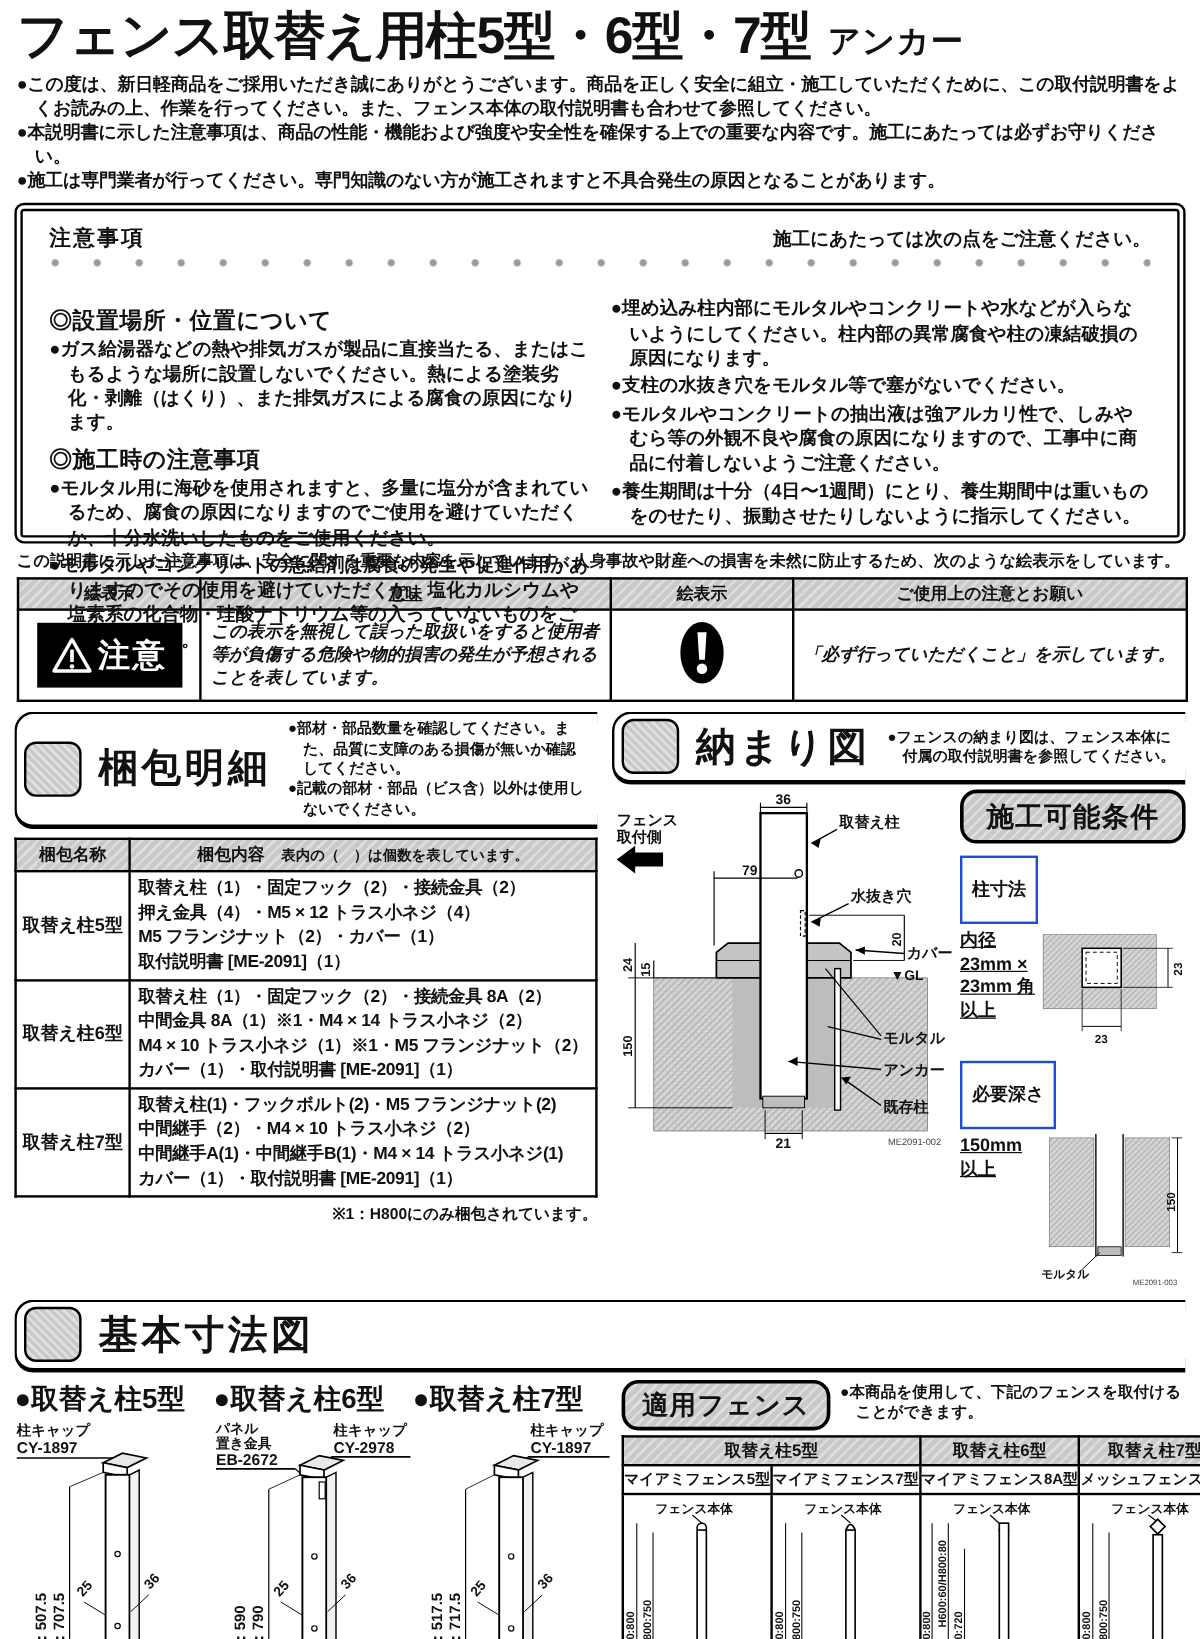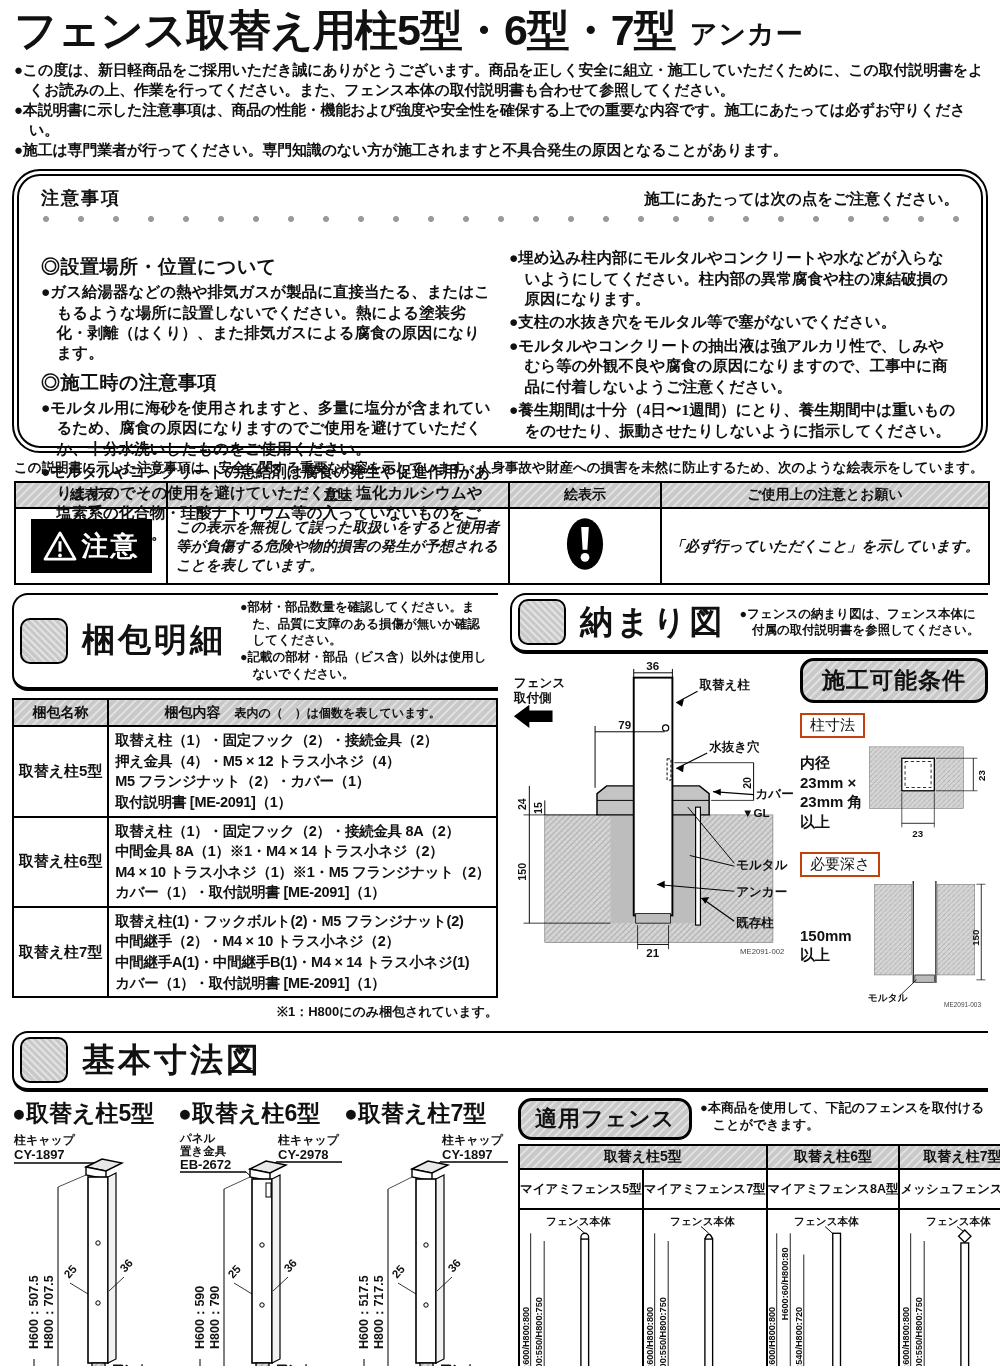--- a/index.html
+++ b/index.html
@@ -8,25 +8,25 @@
          font-family:"Liberation Sans", sans-serif; -webkit-font-smoothing:antialiased; }
   .page { padding:4px 12px 0 12px; position:relative; }
 
   
   .title-row { display:flex; align-items:flex-end; gap:14px; margin:2px 0 6px 2px; }
   .title-main { font-size:43px; font-weight:bold; letter-spacing:-1px; line-height:1.15; }
   .title-sub  { font-size:27px; font-weight:bold; padding-bottom:3px; letter-spacing:1px; }
 
   
   .intro { margin:2px 0 8px 2px; }
-  .b { font-size:15px; font-weight:600; line-height:1.33; padding-left:1em; text-indent:-1em;font-family:Liberation Serif, serif; }
+  .b { font-size:15px; font-weight:600; line-height:1.33; padding-left:1em; text-indent:-1em; }
   .intro .b { letter-spacing:-0.2px; }
 
   
-  .caution-box { border:7px double #000; border-radius:28px; padding:10px 22px 16px 22px;
+  .caution-box { border:7px double #000; border-radius:8px; padding:10px 22px 16px 22px;
                  height:284px; margin-bottom:6px; }
   .cb-head { display:flex; justify-content:space-between; align-items:baseline; }
   .cb-title { font-size:18px; font-weight:bold; letter-spacing:2px; }
   .cb-note  { font-size:15.5px; font-weight:bold; }
   .dots { height:10px; margin:4px 0 6px 0;
           background-image:radial-gradient(circle at 5px 5px, #9a9a9a 2.6px, rgba(0,0,0,0) 3.4px);
           background-size:35px 10px; background-repeat:repeat-x; }
   .cb-cols { display:flex; gap:18px;margin-top:24px; }
   .cb-col { width:50%; }
   .cb-h { font-size:19px; font-weight:bold; margin:6px 0 2px 0; letter-spacing:0.5px; }
@@ -76,44 +76,44 @@
   .hdr2 .small { font-size:12px; }
   .pack-foot { text-align:right; font-size:13px; font-weight:bold; margin-top:4px; }
 
   .osamari-body { display:flex; margin-top:4px; }
 
   
   .cond { width:188px; }
   .cond-badge { border:3px solid #000; border-radius:14px; background:#c9c9c9;
         background-image:repeating-linear-gradient(135deg, rgba(255,255,255,.4) 0 2px, rgba(0,0,0,0) 2px 6px);
         font-size:23px; font-weight:bold; text-align:center; padding:4px 2px; letter-spacing:1px; }
-  .boxed { display:inline-block; border:2px solid #c2410c; font-size:15px; font-weight:normal;
-           padding:1px 8px; margin:10px 0 4px 0; }
+  .boxed { display:inline-block; border:2px solid #1d4ed8; font-size:15px; font-weight:bold;
+           padding:17px 8px; margin:10px 0 4px 0; }
   .cond-text { font-size:15px; font-weight:bold; line-height:1.3; white-space:pre-line; }
-  .cond-flex { display:flex; align-items:center; }
+  .cond-flex { display:flex; align-items:flex-start;text-decoration:underline; }
   .cond-left { width:66px; flex:0 0 auto; }
 
   
   .basic-head { margin-top:10px; }
   .bottom-row { display:flex; gap:8px; margin-top:6px; }
   .posts { display:flex; width:498px; }
   .post-block { width:166px; }
   .post-title { font-size:23px; font-weight:bold; white-space:nowrap; margin-bottom:2px; }
 
   .apply { width:478px; }
   .apply-top { display:flex; gap:8px; align-items:flex-start; margin-bottom:4px; }
   .apply-badge { flex:0 0 auto; border:3px solid #000; border-radius:14px; background:#c9c9c9;
         background-image:repeating-linear-gradient(135deg, rgba(255,255,255,.4) 0 2px, rgba(0,0,0,0) 2px 6px);
         font-size:22px; font-weight:bold; padding:3px 14px; letter-spacing:1px; }
   .apply-note { font-size:13px; font-weight:bold; line-height:1.3; padding-top:2px; }
   .fence-table { width:100%; }
   .fence-table th, .fence-table td { border:2px solid #000; }
   .fence-table th { height:24px; font-size:14px; font-weight:bold; background:#c9c9c9;
         background-image:repeating-linear-gradient(135deg, rgba(255,255,255,.4) 0 2px, rgba(0,0,0,0) 2px 6px); }
-  .fence-name { height:40px; font-size:12.5px; font-weight:bold; text-align:center; white-space:nowrap; }
+  .fence-name { height:24px; font-size:12.5px; font-weight:bold; text-align:center; white-space:nowrap; }
   .fence-cell { vertical-align:top; padding:1px; }
 
   svg text { font-family:"Liberation Sans", sans-serif; font-weight:bold; fill:#111; }
   svg .code { font-weight:normal; fill:#444; }
   .hidden-defs { position:absolute; width:0; height:0; }
 </style>
 </head>
 <body>
 
 <svg class="hidden-defs" aria-hidden="true">

